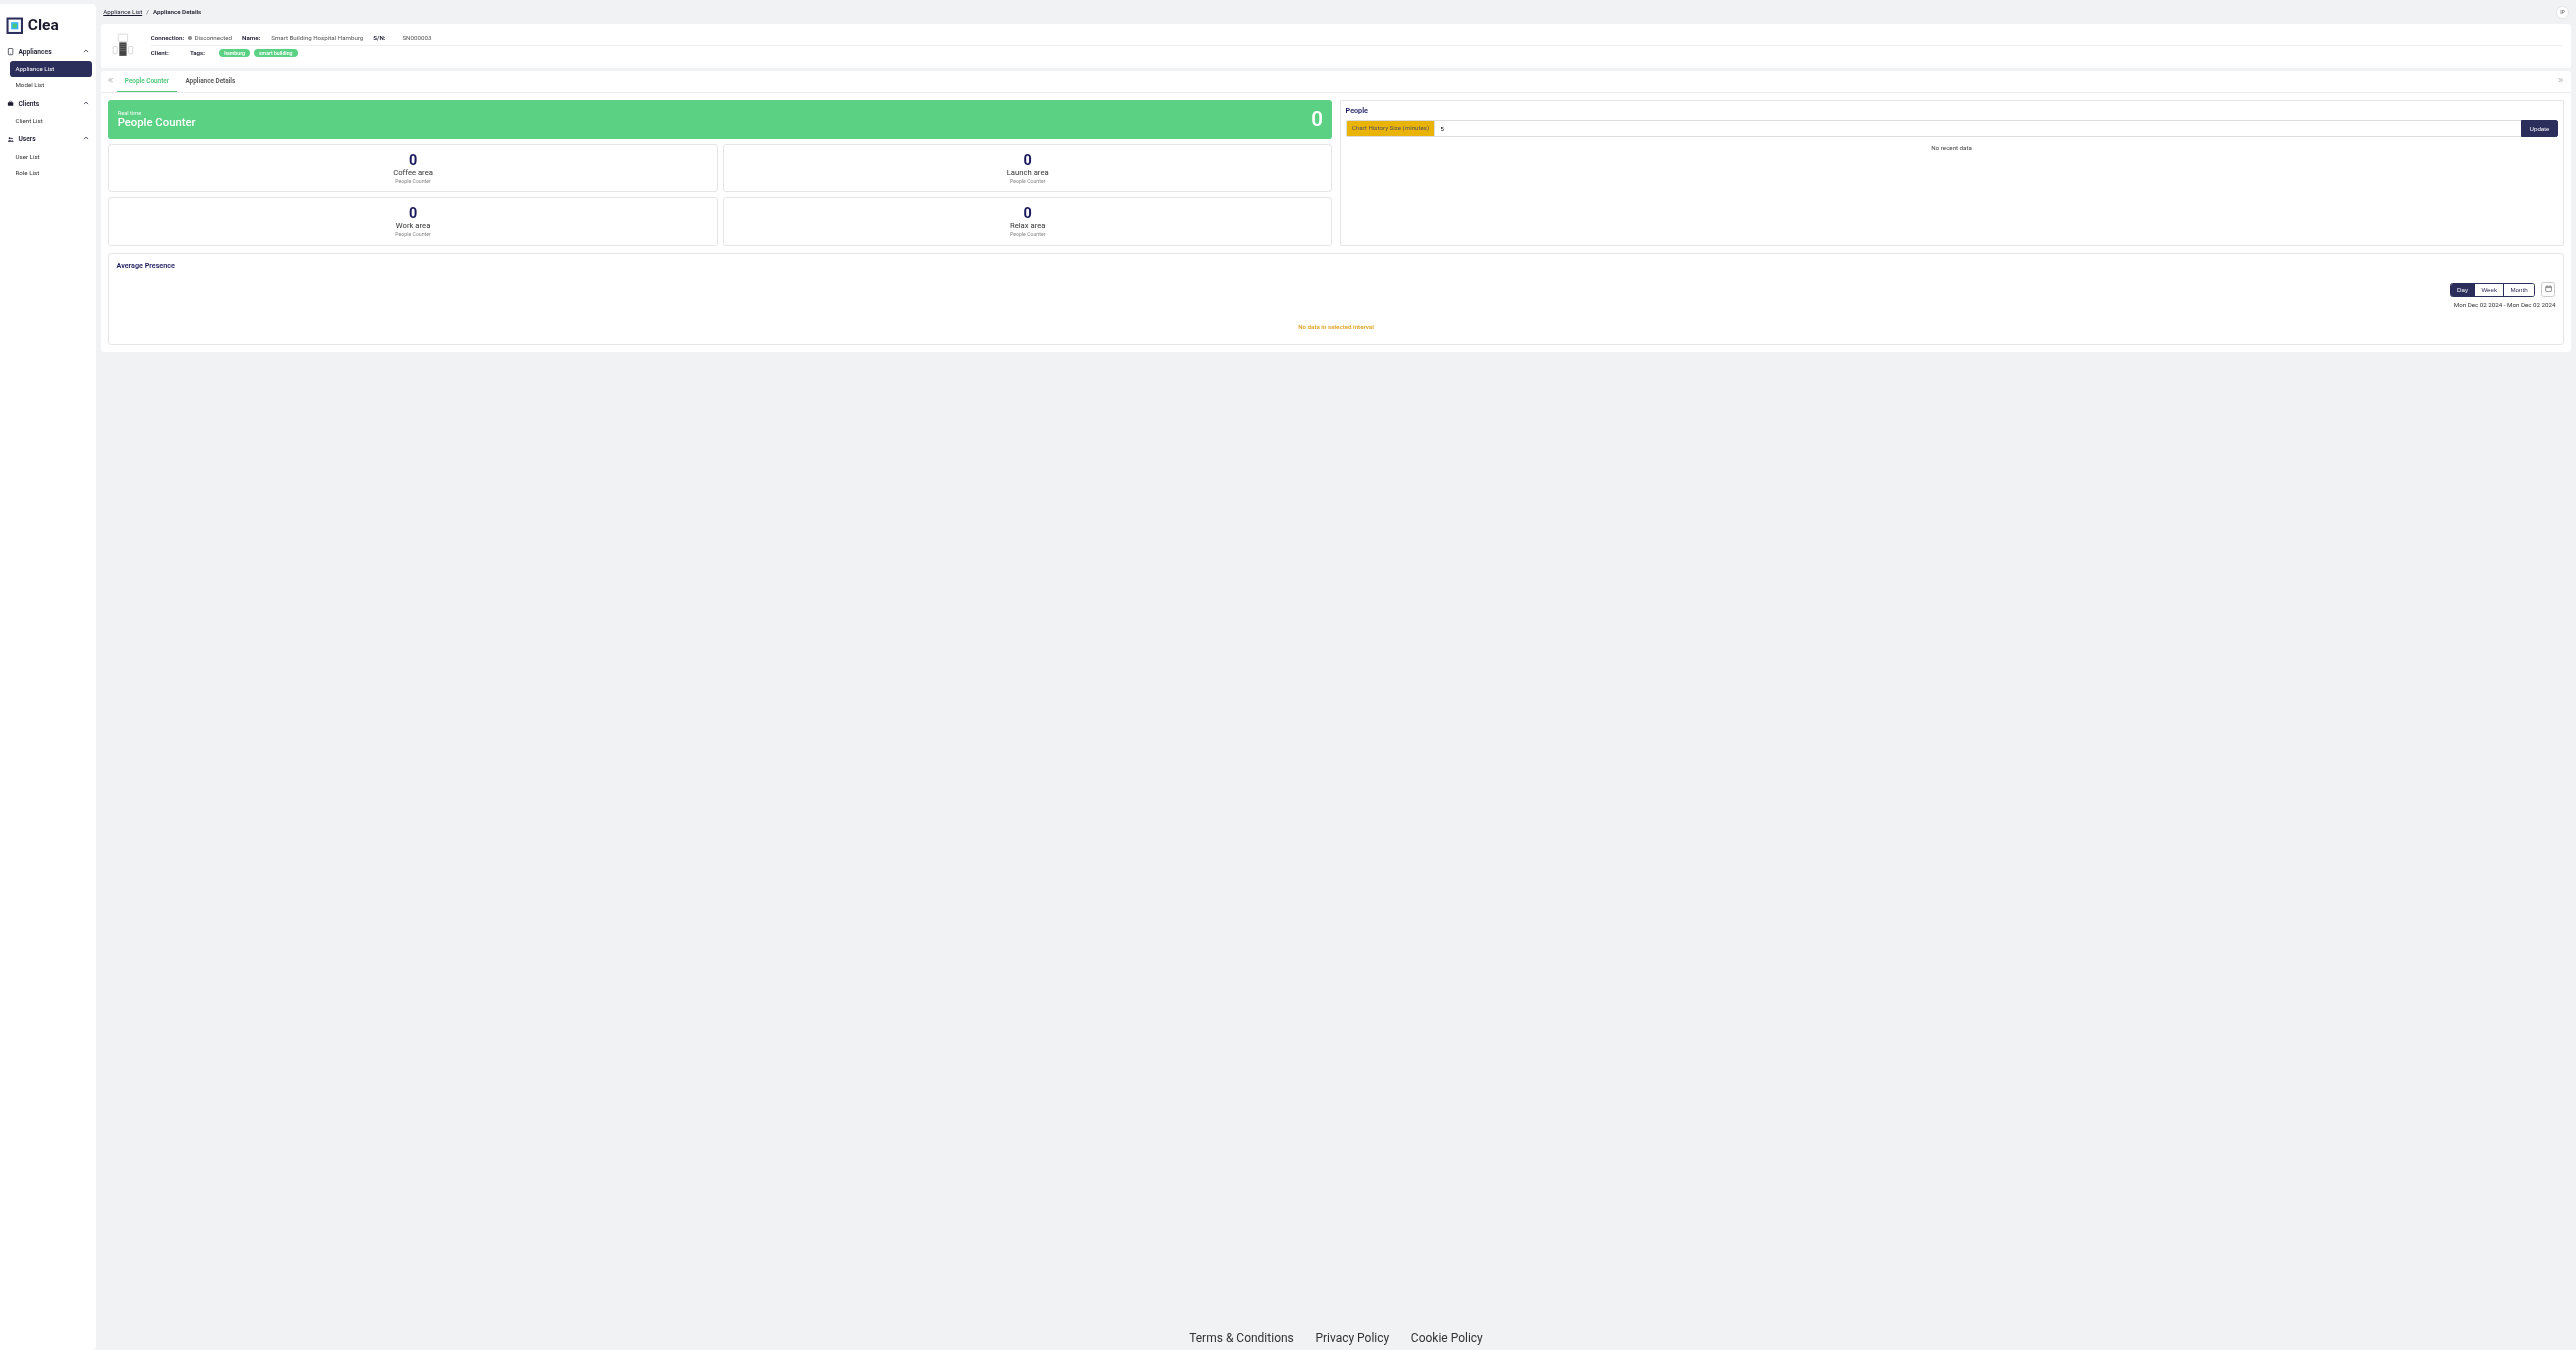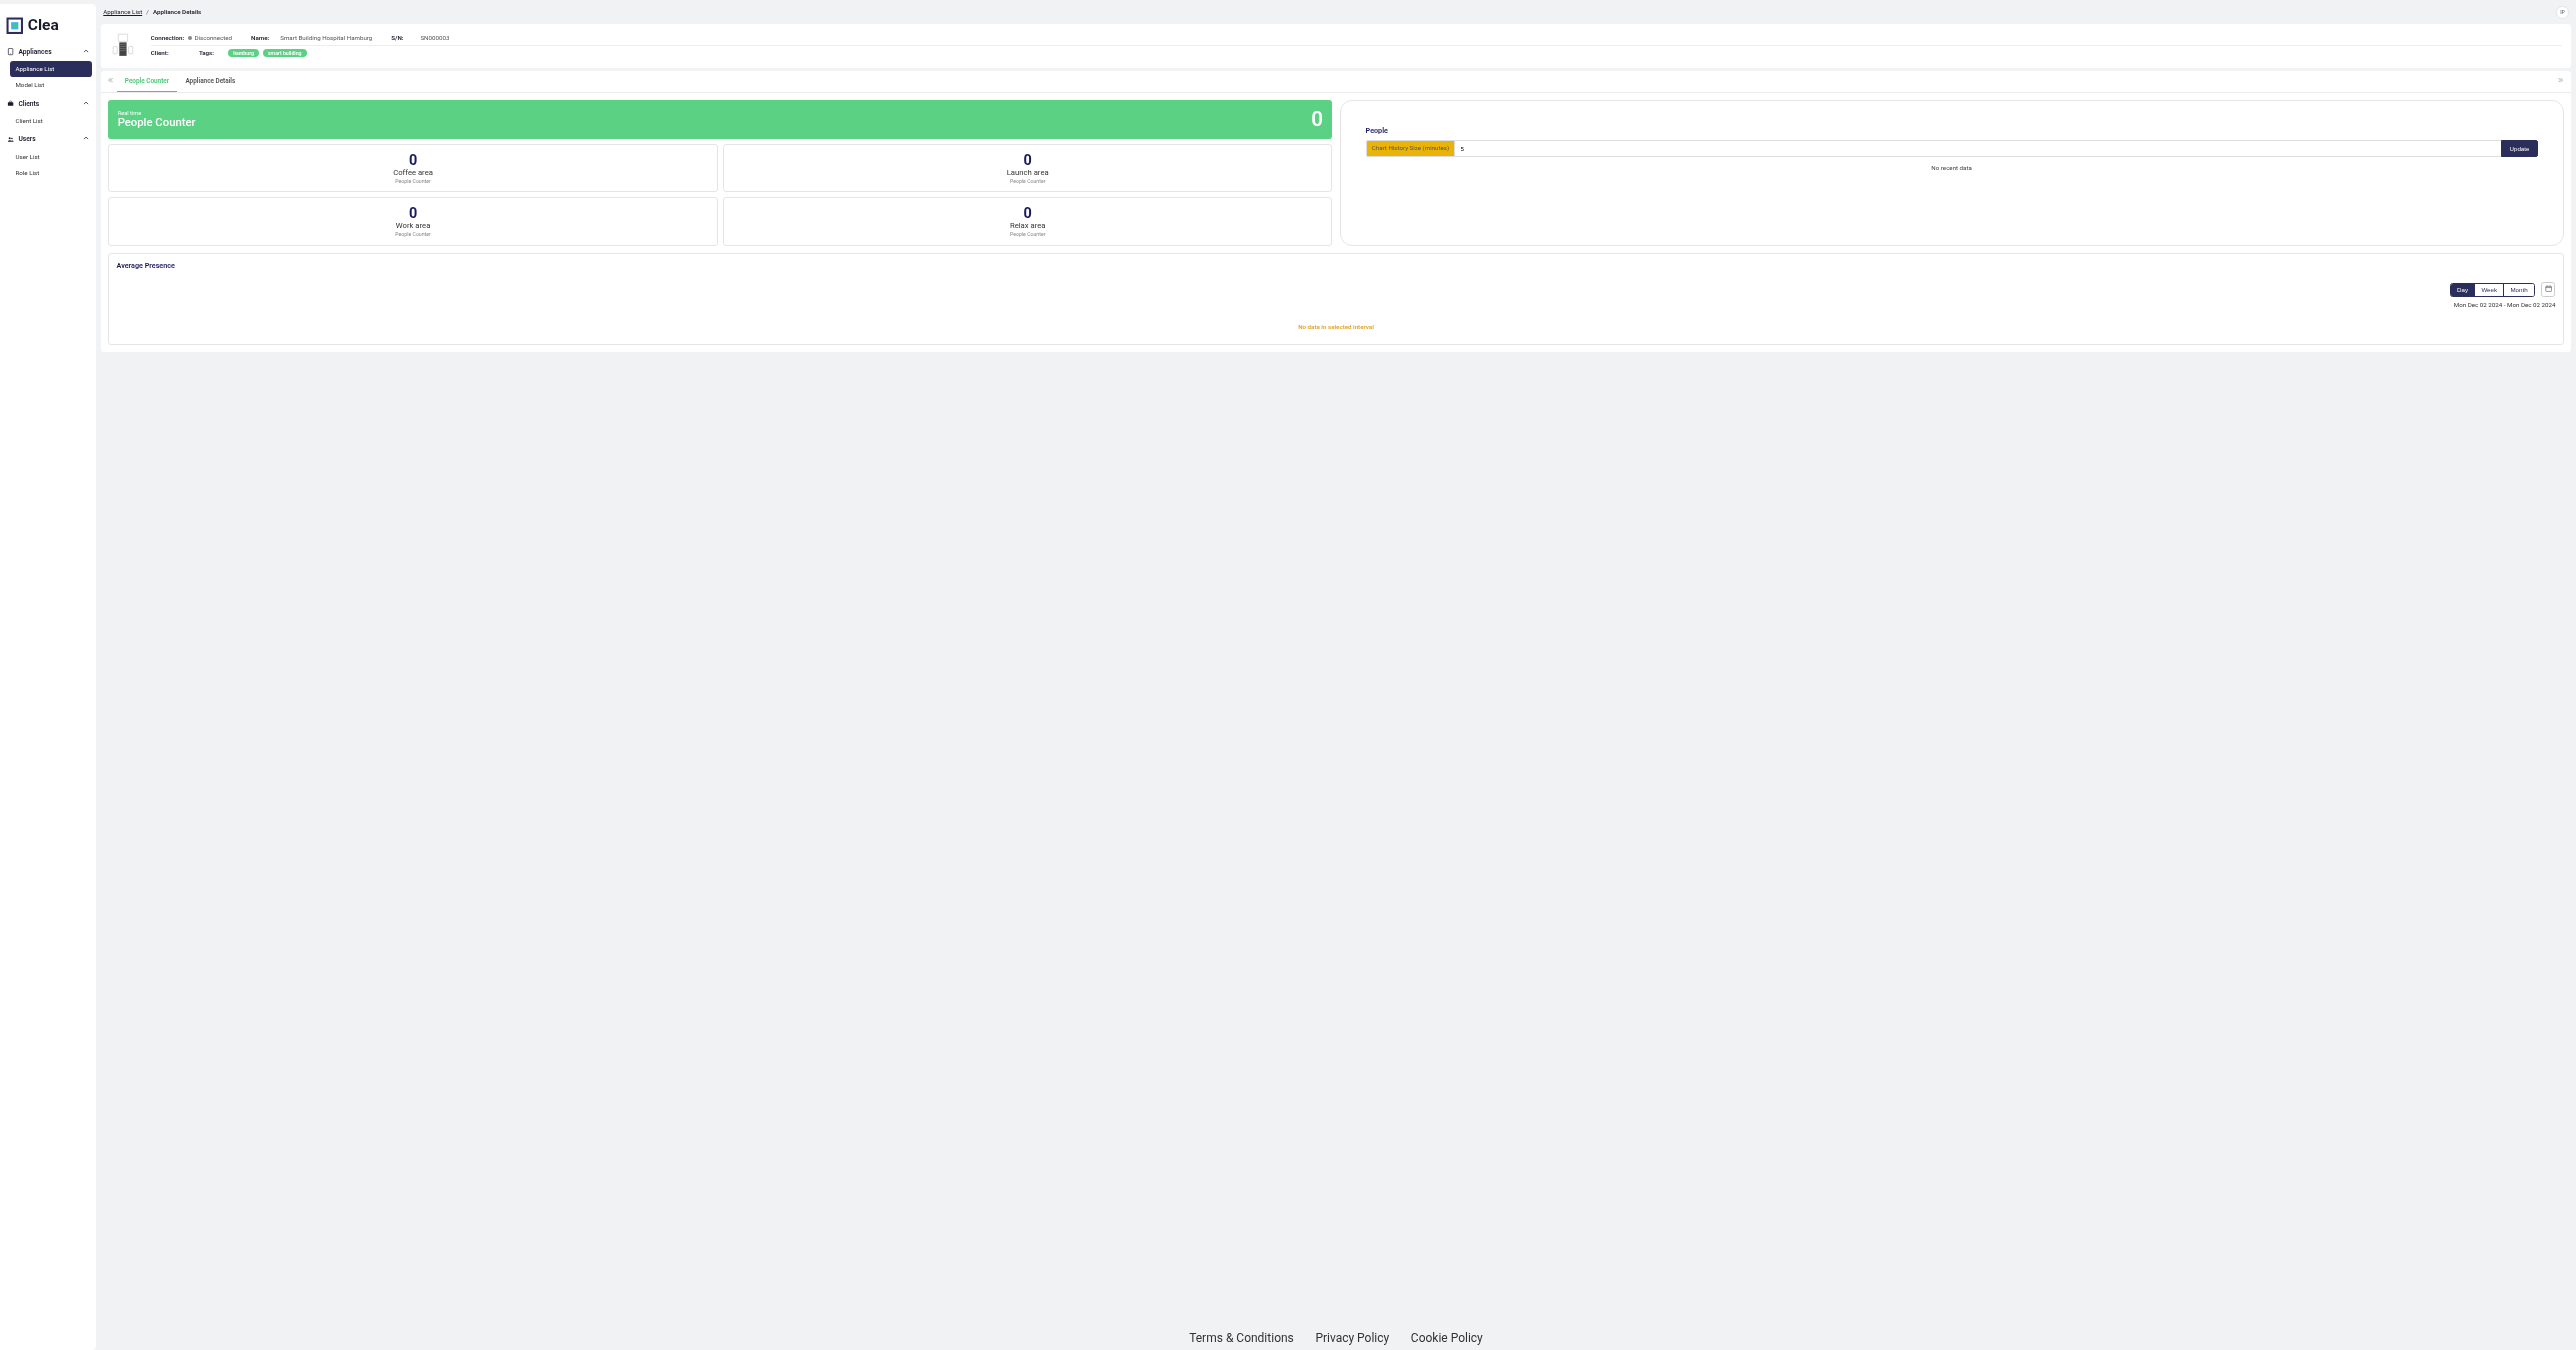--- a/index.html
+++ b/index.html
@@ -47,21 +47,21 @@
   width: 12.4px; height: 12.4px; border-radius: 50%; background: #fff;
   display: flex; align-items: center; justify-content: center;
   font-size: 5.2px; color: #555; border: 0.5px solid #e5e5e5;
 }
 .panel {
   background: #fff; border-radius: 3.1px; padding: 7.2px 9.3px;
   display: flex; align-items: center; gap: 11.3px;
 }
 .device-img { width: 29px; height: 29px; display: flex; align-items: center; justify-content: center; }
 .info { flex: 1; }
-.info-row { display: flex; align-items: center; gap: 19px; padding: 3.1px 0; }
+.info-row { display: flex; align-items: center; gap: 10px; padding: 3.1px 0; }
 .info-row + .info-row { border-top: 0.5px solid #eee; }
 .field { display: flex; align-items: center; gap: 4.1px; font-size: 6.2px; }
 .field .label { font-weight: 600; color: #1a1a2e; min-width: 25px; }
 .field .value { color: #555; text-align: center; }
 .status-dot { width: 4.1px; height: 4.1px; border-radius: 50%; background: #888; display: inline-block; margin-right: 2.1px; }
 .tag {
   display: inline-block; background: #5bd184; color: #fff;
   border-radius: 5.2px; padding: 1px 5.2px; font-size: 5.2px; font-weight: 600;
   margin-right: 2.1px;
 }
@@ -88,21 +88,21 @@
 .hero .big { font-size: 20.6px; font-weight: 600; }
 .area-grid { display: grid; grid-template-columns: 1fr 1fr; gap: 5.2px; margin-top: 5.2px; }
 .area-card {
   border: 0.5px solid #e5e5e5; border-radius: 3.1px; padding: 7.2px;
   text-align: center;
 }
 .area-card .num { font-size: 14.4px; font-weight: 700; color: #1a1a5e; }
 .area-card .name { font-size: 7.7px; color: #333; margin-top: -1px; }
 .area-card .cap { font-size: 5.2px; color: #888; margin-top: 1px; }
 .people-card {
-  border: 0.5px solid #e5e5e5; border-radius: 12px; padding: 25px;
+  border: 0.5px solid #e5e5e5; border-radius: 2px; padding: 5px;
 }
 .people-card h3 { font-size: 7.2px; font-weight: 600; color: #1a1a5e; margin-bottom: 5.2px; }
 .input-row { display: flex; gap: 0; }
 .input-label {
   border: 0.5px solid #ddd; border-right: 0; border-radius: 2.1px 0 0 2.1px;
   padding: 3.1px 5.2px; font-size: 6.2px; background: #eab308; color: #555;
 }
 .input-field {
   flex: 1; border: 0.5px solid #ddd; border-right: 0; padding: 3.1px 5.2px;
   font-size: 6.2px;

